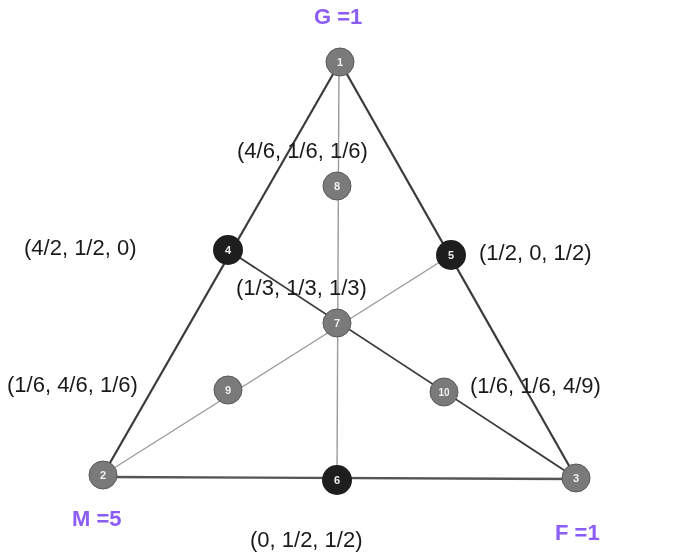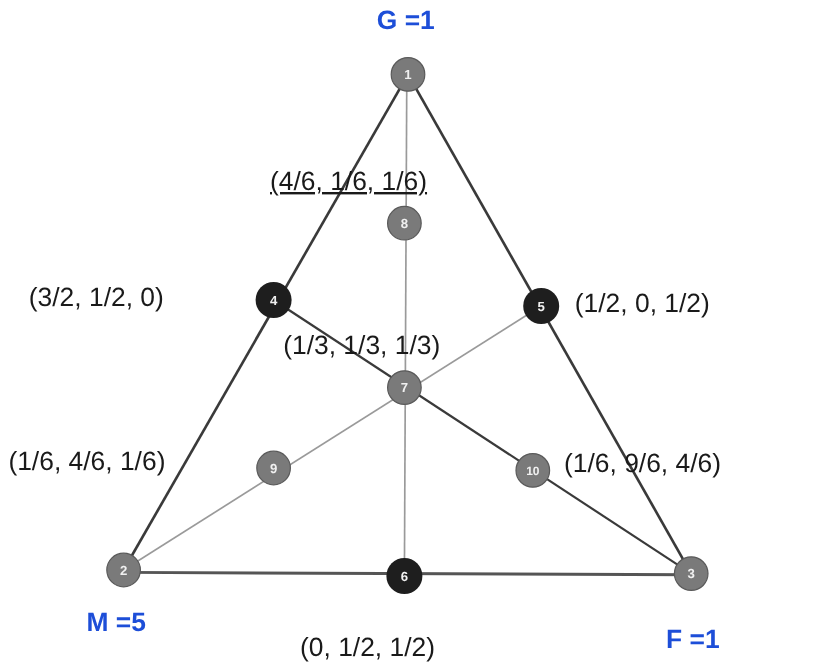--- a/index.html
+++ b/index.html
@@ -1,20 +1,20 @@
 <!DOCTYPE html>
 <html><head>
   <meta charset="utf-8">
   <style>
     html, body { margin: 0; padding: 0; background: #ffffff; }
     body { width: 685px; height: 553px; position: relative; overflow: hidden;
            font-family: "Liberation Sans", sans-serif; }
     svg { position: absolute; left: 0; top: 0; }
     .label { position: absolute; font-size: 22px; color: #1a1a1a; white-space: nowrap; line-height: 1; }
-    .vlabel { position: absolute; font-size: 22px; font-weight: bold; color: #1d4ed8; white-space: nowrap; line-height: 1; }
+    .vlabel { position: absolute; font-size: 22px; font-weight: bold; color: #8b5cf6; white-space: nowrap; line-height: 1; }
     .node-num { font-family: "Liberation Sans", sans-serif; font-size: 11px; font-weight: bold; fill: #f0f0f0; }
   </style>
 </head>
 <body>
 
 <svg width="685" height="553" viewBox="0 0 685 553">
 
   <line x1="340" y1="62" x2="103" y2="475" stroke="#3a3a3a" stroke-width="2.2"></line>
   <line x1="340" y1="62" x2="576" y2="478" stroke="#3a3a3a" stroke-width="2.2"></line>
   <line x1="103" y1="477" x2="576" y2="479" stroke="#555" stroke-width="2.4"></line>
@@ -62,19 +62,19 @@
   <g>
     <circle cx="444" cy="392" r="14" fill="#7a7a7a" stroke="#5a5a5a" stroke-width="1"></circle>
     <text class="node-num" x="444" y="396" text-anchor="middle" style="font-size:10px">10</text>
   </g>
 </svg>
 
 <div class="vlabel" style="left:314px; top:6px;">G =1</div>
 <div class="vlabel" style="left:72px; top:508px;">M =5</div>
 <div class="vlabel" style="left:555px; top:522px;">F =1</div>
 
-<div class="label" style="left:225px; top:140px;text-decoration:underline;">(4/6, 1/6, 1/6)</div>
-<div class="label" style="left:24px; top:237px;">(3/2, 1/2, 0)</div>
+<div class="label" style="left:237px; top:140px;">(4/6, 1/6, 1/6)</div>
+<div class="label" style="left:24px; top:237px;">(4/2, 1/2, 0)</div>
 <div class="label" style="left:479px; top:242px;">(1/2, 0, 1/2)</div>
 <div class="label" style="left:236px; top:277px;">(1/3, 1/3, 1/3)</div>
 <div class="label" style="left:7px; top:374px;">(1/6, 4/6, 1/6)</div>
-<div class="label" style="left:470px; top:375px;">(1/6, 9/6, 4/6)</div>
+<div class="label" style="left:470px; top:375px;">(1/6, 1/6, 4/9)</div>
 <div class="label" style="left:250px; top:511px;margin-top:18px;">(0, 1/2, 1/2)</div>
 
 </body></html>

